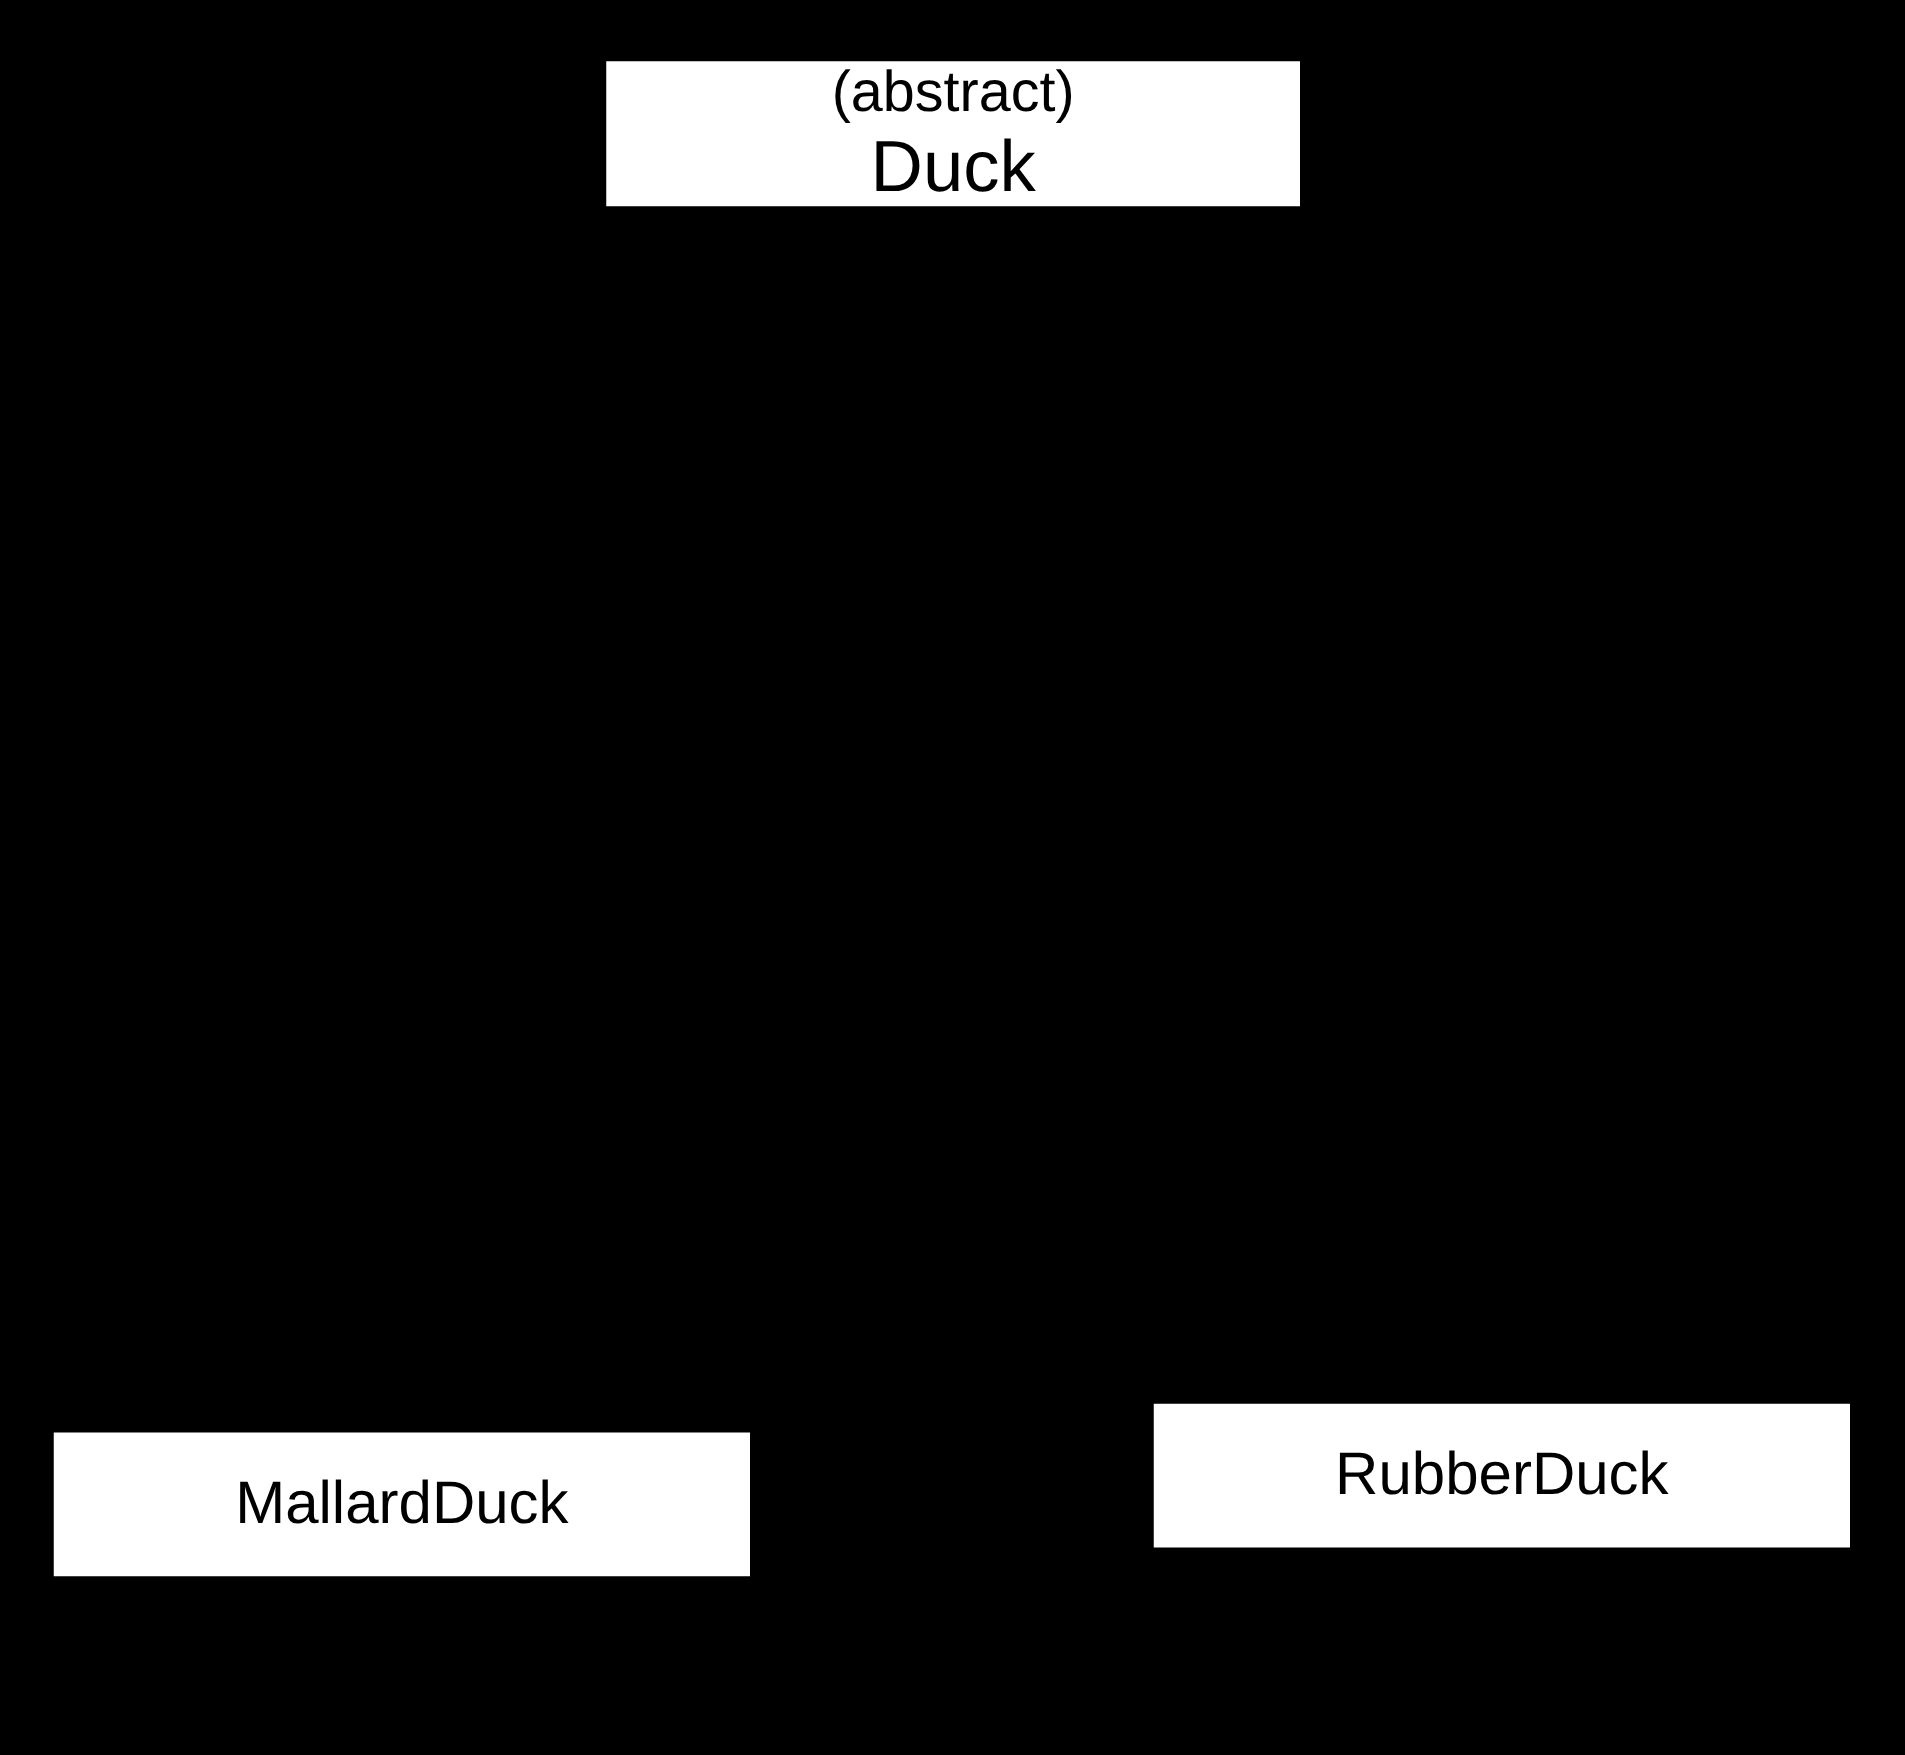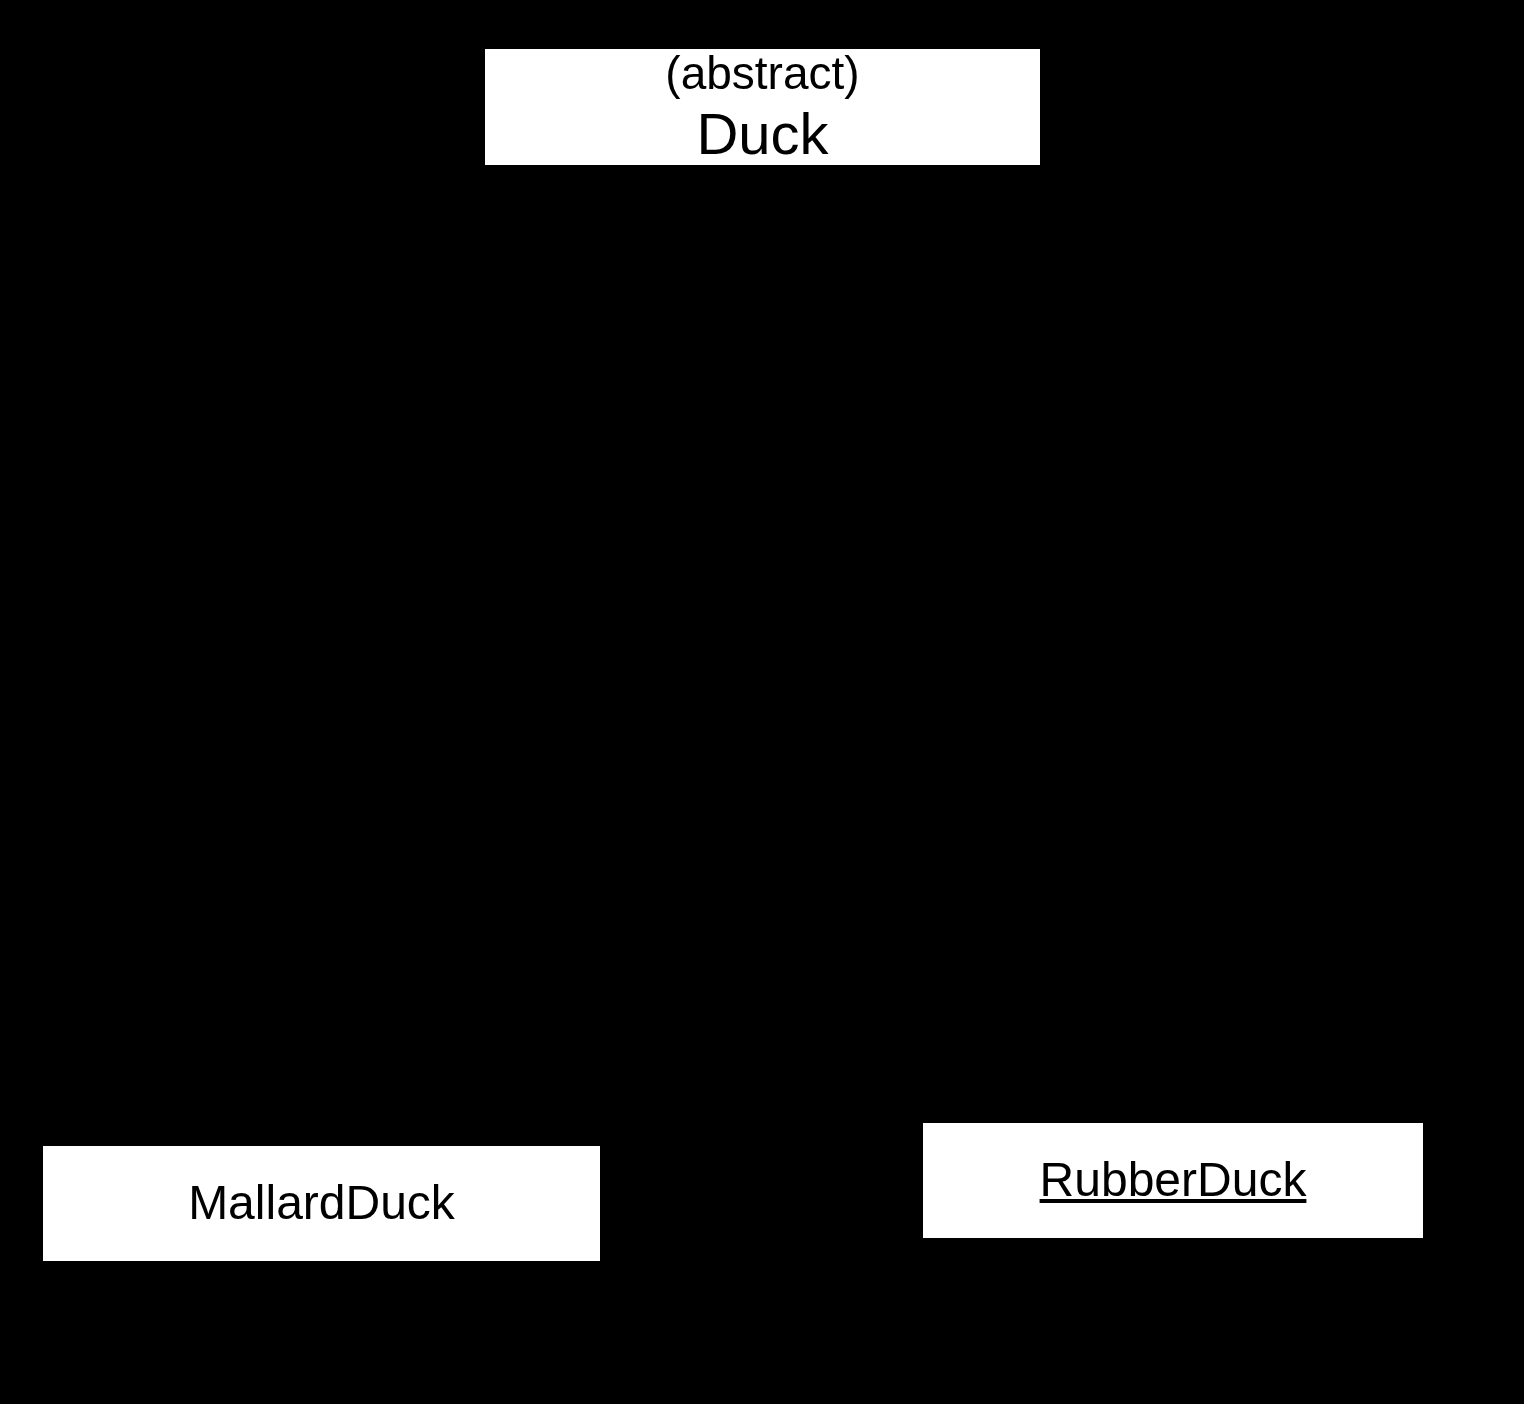--- a/index.html
+++ b/index.html
@@ -58,23 +58,22 @@
   #mallardduck-class-box {
     left: 43px;
     top: 1123px;
     width: 557px;
     height: 115px;
     margin-top: 23px;
   }
   #rubberduck-class-box {
     left: 923px;
     top: 1123px;
-    width: 500px;
+    width: 557px;
     height: 115px;
-    text-decoration: underline;
   }
 
   
   .inheritance-connector {
     position: absolute;
     background: #000000;
   }
   #connector-duck-stem {
     left: 761px;
     top: 159px;

